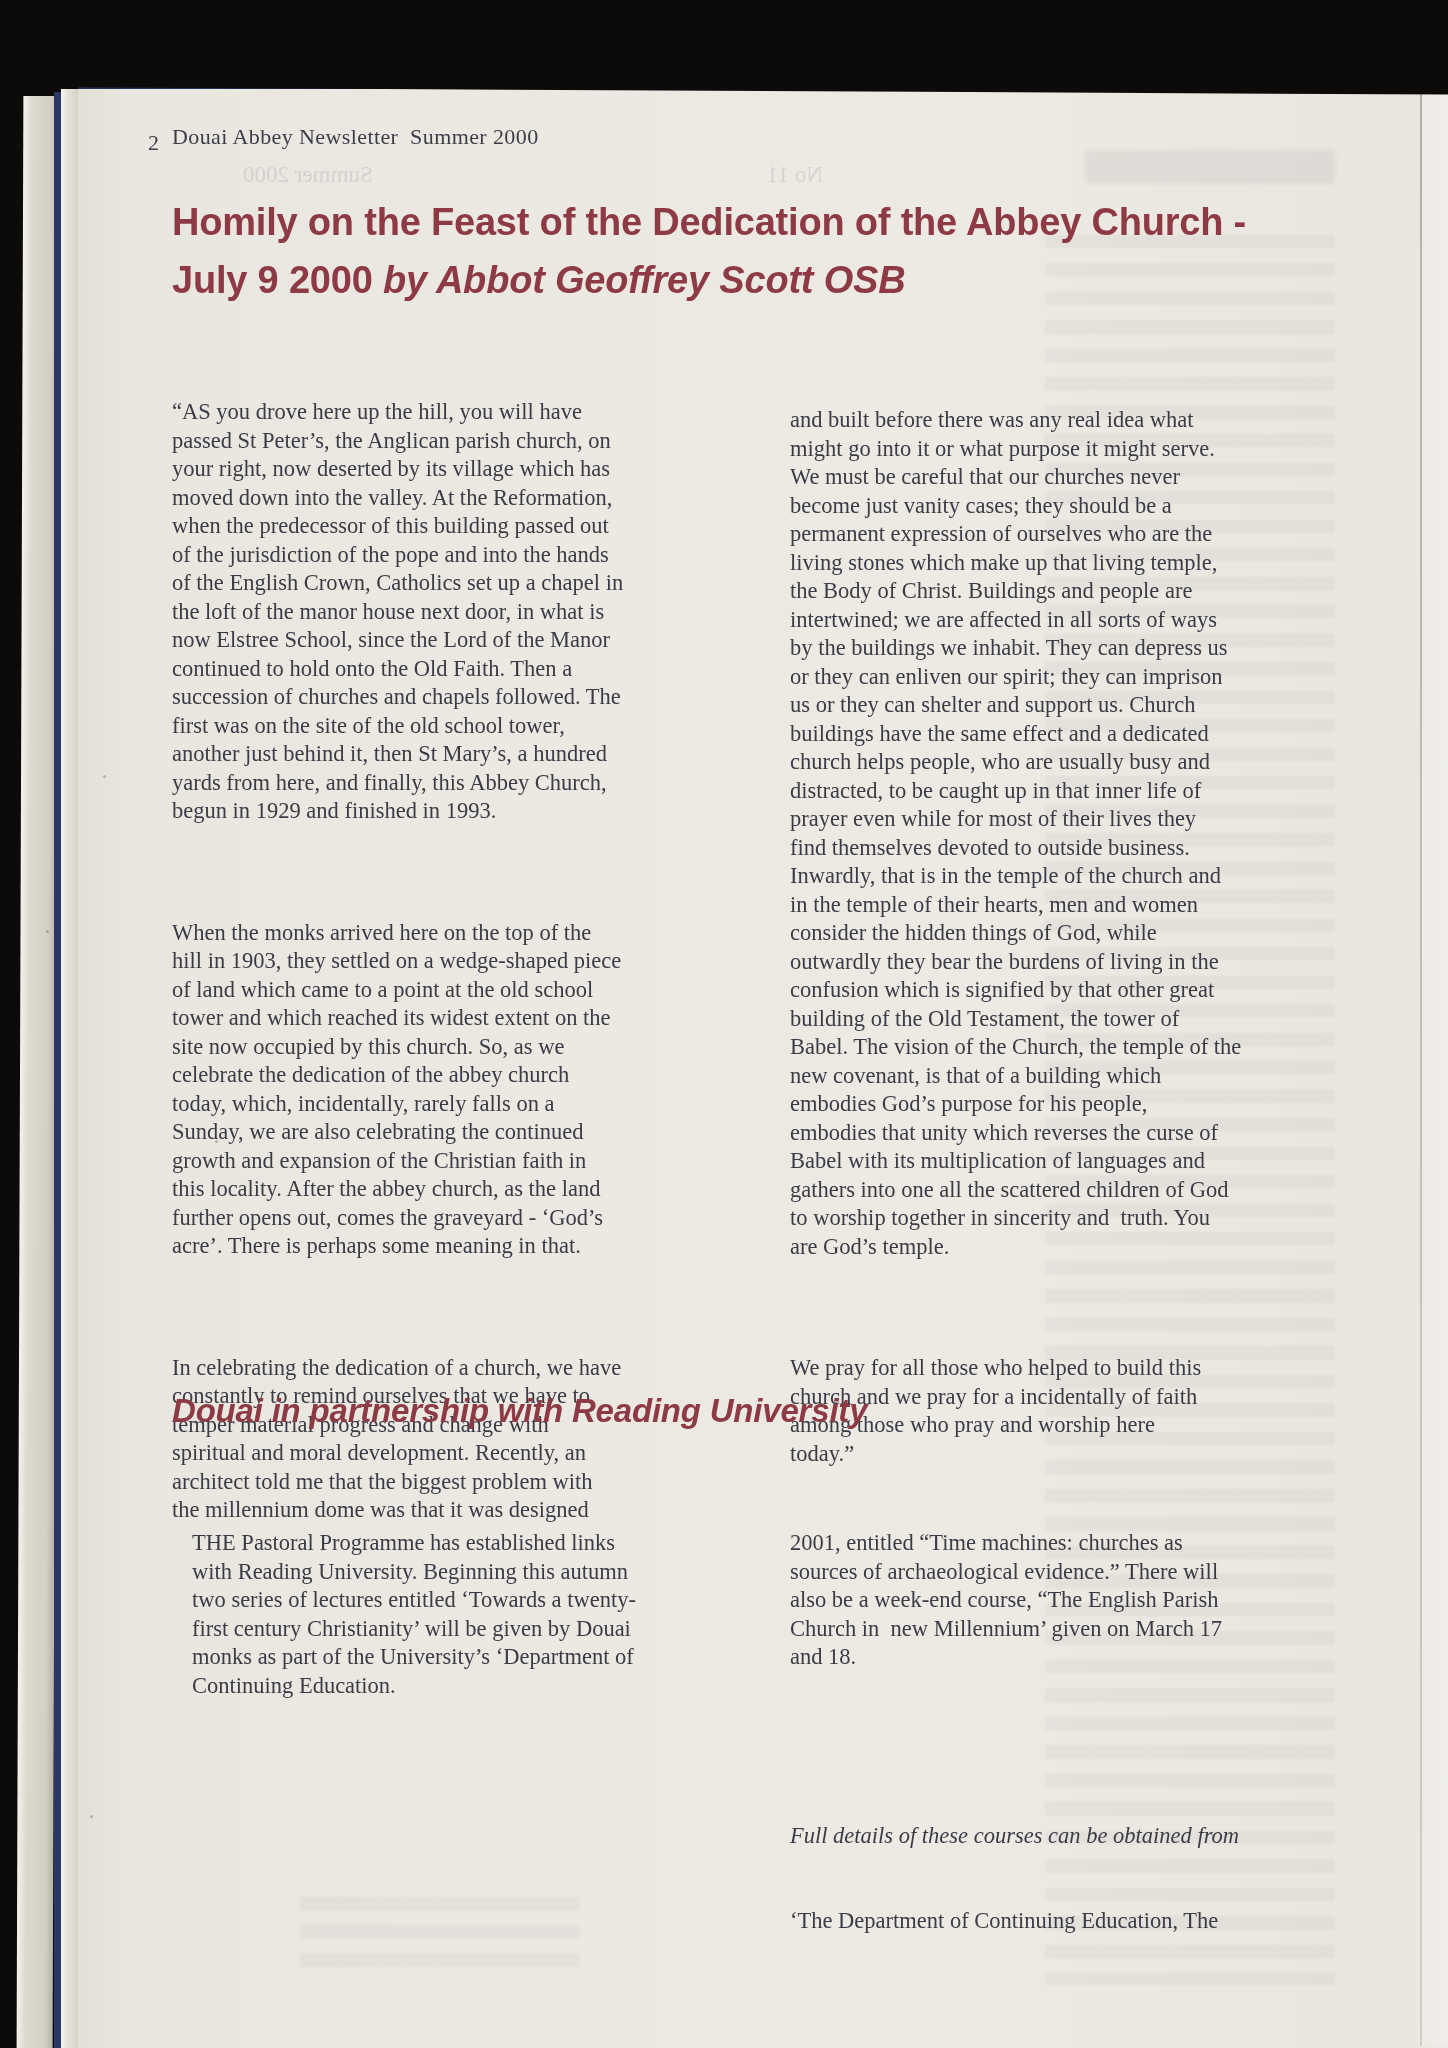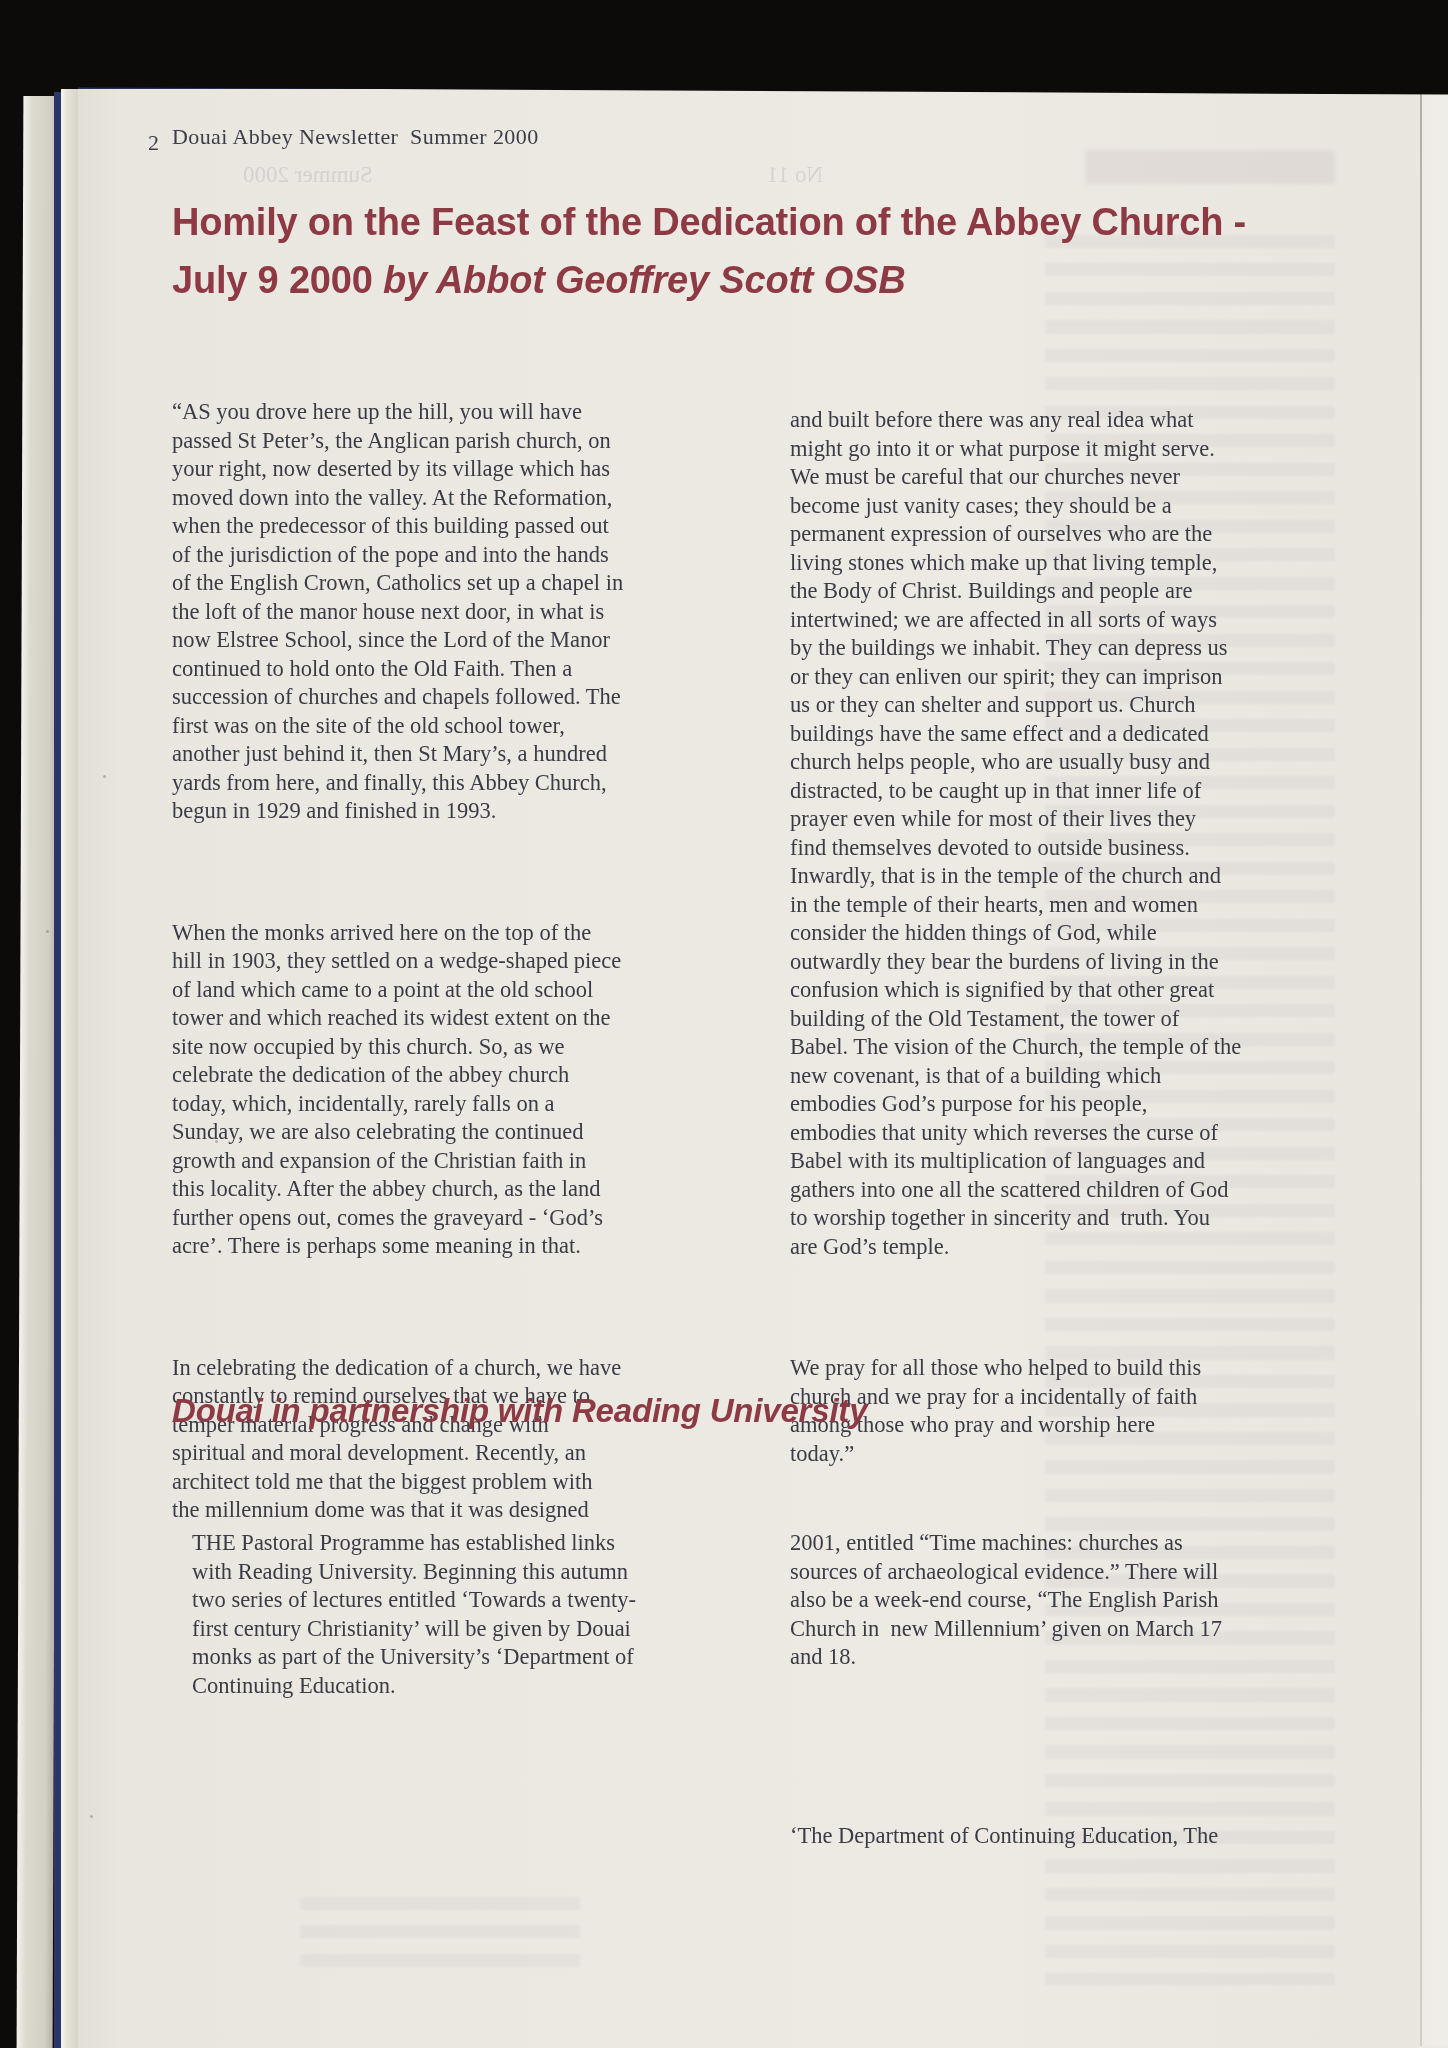--- a/index.html
+++ b/index.html
@@ -159,18 +159,19 @@
 monks as part of the University’s ‘Department of
 Continuing Education.</p>
 </div>
 <div class="txt body-col rd-right">
   <p>2001, entitled “Time machines: churches as
 sources of archaeological evidence.” There will
 also be a week-end course, “The English Parish
 Church in  new Millennium’ given on March 17
 and 18.</p>
   <div class="contact">
+    <div class="it">Full details of these courses can be obtained from</div>
     <div>‘The Department of Continuing Education, The</div>
     
     
     
   </div>
 </div>
 
 </body></html>

